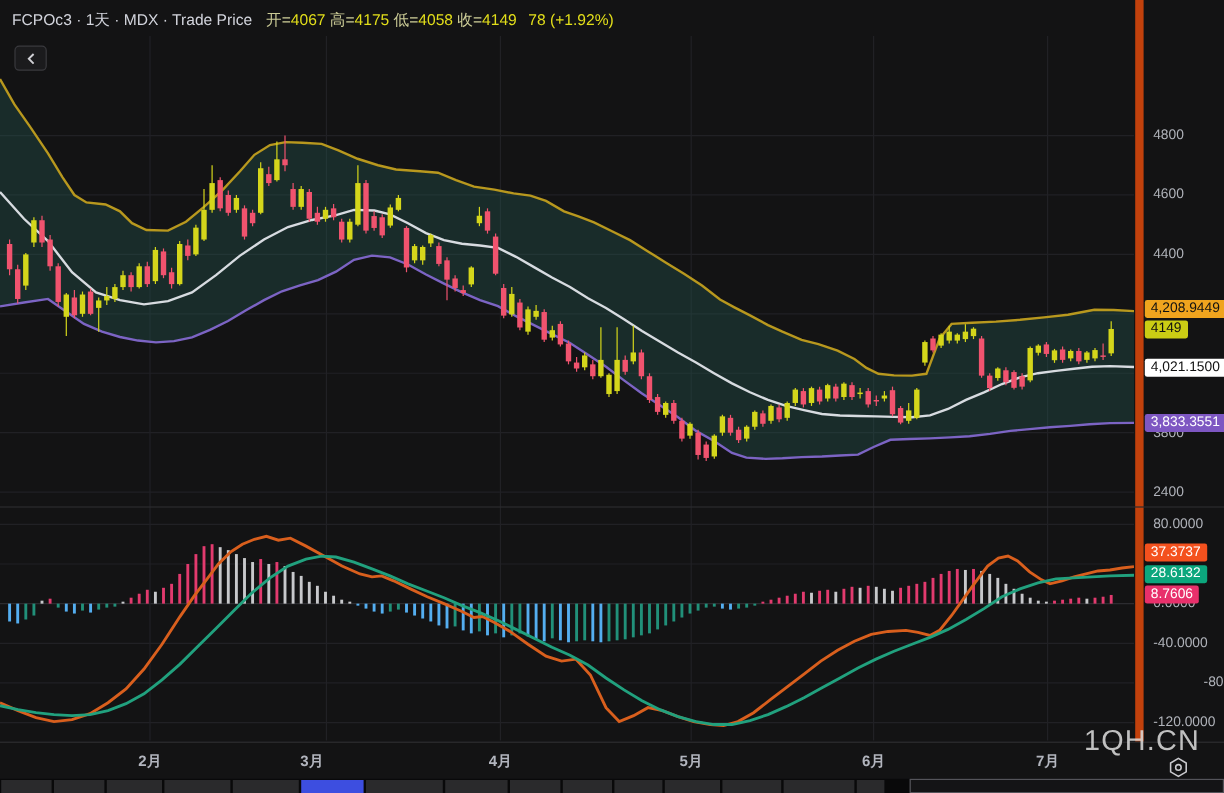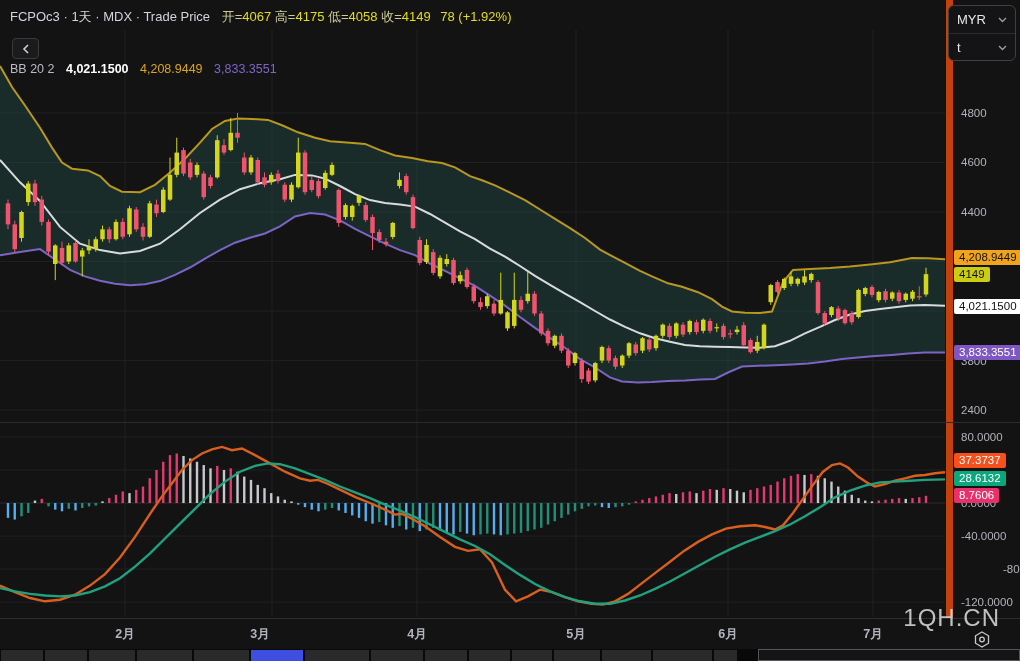--- a/index.html
+++ b/index.html
@@ -490,26 +490,20 @@
     <span id="ohlc-container" style="margin-left:8px;"><span class="lbl">开=</span><span class="val">4067 </span><span class="lbl">高=</span><span class="val">4175 </span><span class="lbl">低=</span><span class="val">4058 </span><span class="lbl">收=</span><span class="val">4149 </span></span>
     <span class="chg">78 (+1.92%)</span>
   </div>
 
   <button id="back-button">
     <svg width="8" height="10">
       <path d="M6 1 L2 5 L6 9" stroke="#cfcfd4" stroke-width="1.6" fill="none"></path>
     </svg>
   </button>
 
-  <div class="legend" id="bb-legend">
-    <span>BB 20 2</span>
-    <b style="margin-left:8px;">4,021.1500</b>
-    <span style="color:#d9a61f;margin-left:8px;">4,208.9449</span>
-    <span style="color:#7d67c5;margin-left:8px;">3,833.3551</span>
-  </div>
 
 
   <div id="price-axis">
       <div class="tick" style="top: 106.952px;">4800</div>
       <div class="tick" style="top: 156.476px;">4600</div>
       <div class="tick" style="top: 206px;">4400</div>
       <div class="tick" style="top: 354.571px;">3800</div>
       <div class="tick" style="top: 404.095px;">2400</div>
       <div class="tick" style="top: 430.974px;">80.0000</div>
       <div class="tick" style="top: 497.039px;">0.0000</div>
@@ -518,34 +512,20 @@
       <div class="tick" style="top: 596.135px; text-align: right;">-120.0000</div>
       <div class="chip" style="top: 250px; background: rgb(240, 164, 30); color: rgb(17, 17, 17);">4,208.9449</div>
       <div class="chip" style="top: 267px; background: rgb(203, 205, 20); color: rgb(17, 17, 17);">4149</div>
       <div class="chip" style="top: 299px; background: rgb(255, 255, 255); color: rgb(17, 17, 17);">4,021.1500</div>
       <div class="chip" style="top: 345px; background: rgb(126, 87, 194); color: rgb(255, 255, 255);">3,833.3551</div>
       <div class="chip" style="top: 453px; background: rgb(244, 81, 30); color: rgb(255, 255, 255);">37.3737</div>
       <div class="chip" style="top: 471px; background: rgb(12, 167, 125); color: rgb(255, 255, 255);">28.6132</div>
       <div class="chip" style="top: 488px; background: rgb(232, 48, 107); color: rgb(255, 255, 255);">8.7606</div>
     </div>
 
-  <div id="currency-box">
-    <div class="cur-row">
-      <span>MYR</span>
-      <svg width="9" height="6">
-        <path d="M1 1 L4.5 4.5 L8 1" stroke="#9a9aa2" stroke-width="1.4" fill="none"></path>
-      </svg>
-    </div>
-    <div class="cur-row" style="border-top:1px solid #2c2c30;">
-      <span>t</span>
-      <svg width="9" height="6">
-        <path d="M1 1 L4.5 4.5 L8 1" stroke="#9a9aa2" stroke-width="1.4" fill="none"></path>
-      </svg>
-    </div>
-  </div>
 
   <div id="time-axis">
       <div class="month" style="left: 125px;">2月</div>
       <div class="month" style="left: 260px; text-align: center;">3月</div>
       <div class="month" style="left: 417px;">4月</div>
       <div class="month" style="left: 576px;">5月</div>
       <div class="month" style="left: 728px;">6月</div>
       <div class="month" style="left: 873px;">7月</div>
     </div>
 

